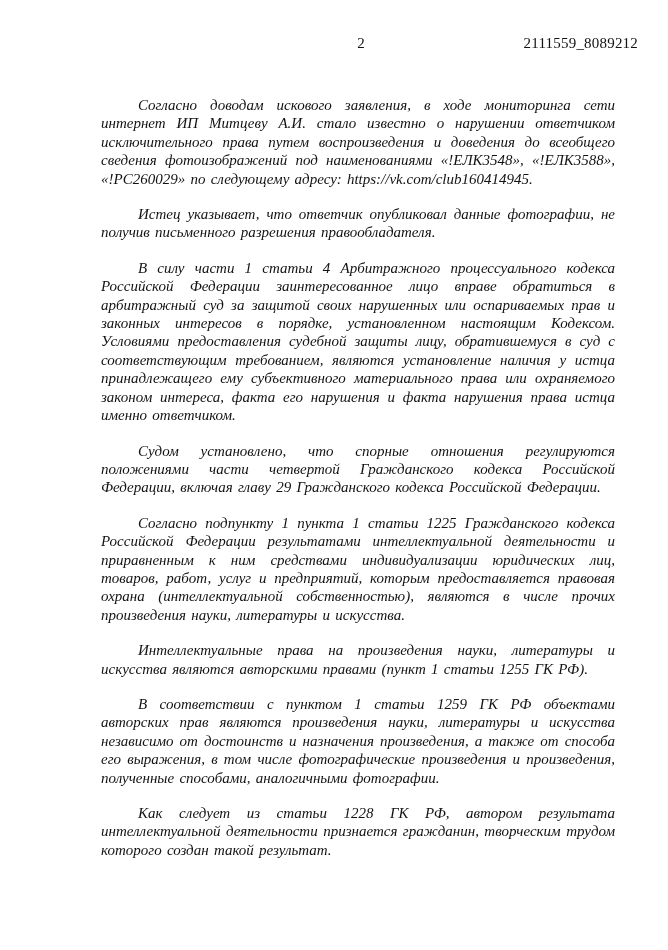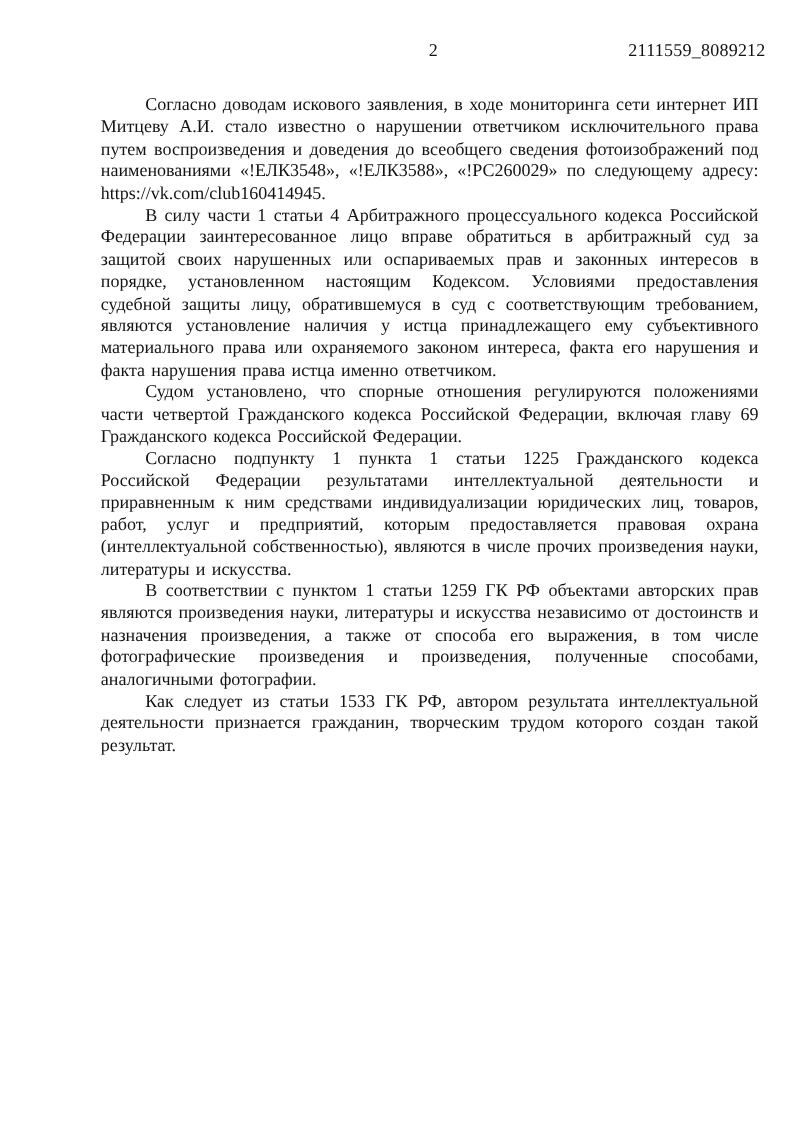--- a/index.html
+++ b/index.html
@@ -42,37 +42,40 @@
     position: absolute;
     top: 79px;
     left: 84px;
     width: 548px;
     text-align: justify;
     font-size: 15px;
     line-height: 18.4px;
     word-spacing: 1.5px;
   }
   .page-body p {
-    margin: 0;
+    margin: 17px;
     padding: 0;
     text-indent: 37px;
+    font-style: italic;
   }
 </style>
 </head>
 <body>
 
 <div class="page">
 
   <div class="page-header">
     <span class="page-number">2</span>
     <span class="doc-id">2111559_8089212</span>
   </div>
 
   <div class="page-body">
     <p>Согласно доводам искового заявления, в ходе мониторинга сети интернет ИП Митцеву А.И. стало известно о нарушении ответчиком исключительного права путем воспроизведения и доведения до всеобщего сведения фотоизображений под наименованиями «!ЕЛК3548», «!ЕЛК3588», «!РС260029» по следующему адресу: https://vk.com/club160414945.</p>
+    <p>Истец указывает, что ответчик опубликовал данные фотографии, не получив письменного разрешения правообладателя.</p>
     <p>В силу части 1 статьи 4 Арбитражного процессуального кодекса Российской Федерации заинтересованное лицо вправе обратиться в арбитражный суд за защитой своих нарушенных или оспариваемых прав и законных интересов в порядке, установленном настоящим Кодексом. Условиями предоставления судебной защиты лицу, обратившемуся в суд с соответствующим требованием, являются установление наличия у истца принадлежащего ему субъективного материального права или охраняемого законом интереса, факта его нарушения и факта нарушения права истца именно ответчиком.</p>
-    <p>Судом установлено, что спорные отношения регулируются положениями части четвертой Гражданского кодекса Российской Федерации, включая главу 69 Гражданского кодекса Российской Федерации.</p>
+    <p>Судом установлено, что спорные отношения регулируются положениями части четвертой Гражданского кодекса Российской Федерации, включая главу 29 Гражданского кодекса Российской Федерации.</p>
     <p>Согласно подпункту 1 пункта 1 статьи 1225 Гражданского кодекса Российской Федерации результатами интеллектуальной деятельности и приравненным к ним средствами индивидуализации юридических лиц, товаров, работ, услуг и предприятий, которым предоставляется правовая охрана (интеллектуальной собственностью), являются в числе прочих произведения науки, литературы и искусства.</p>
+    <p>Интеллектуальные права на произведения науки, литературы и искусства являются авторскими правами (пункт 1 статьи 1255 ГК РФ).</p>
     <p>В соответствии с пунктом 1 статьи 1259 ГК РФ объектами авторских прав являются произведения науки, литературы и искусства независимо от достоинств и назначения произведения, а также от способа его выражения, в том числе фотографические произведения и произведения, полученные способами, аналогичными фотографии.</p>
-    <p>Как следует из статьи 1533 ГК РФ, автором результата интеллектуальной деятельности признается гражданин, творческим трудом которого создан такой результат.</p>
+    <p>Как следует из статьи 1228 ГК РФ, автором результата интеллектуальной деятельности признается гражданин, творческим трудом которого создан такой результат.</p>
   </div>
 
 </div>
 
 </body></html>

